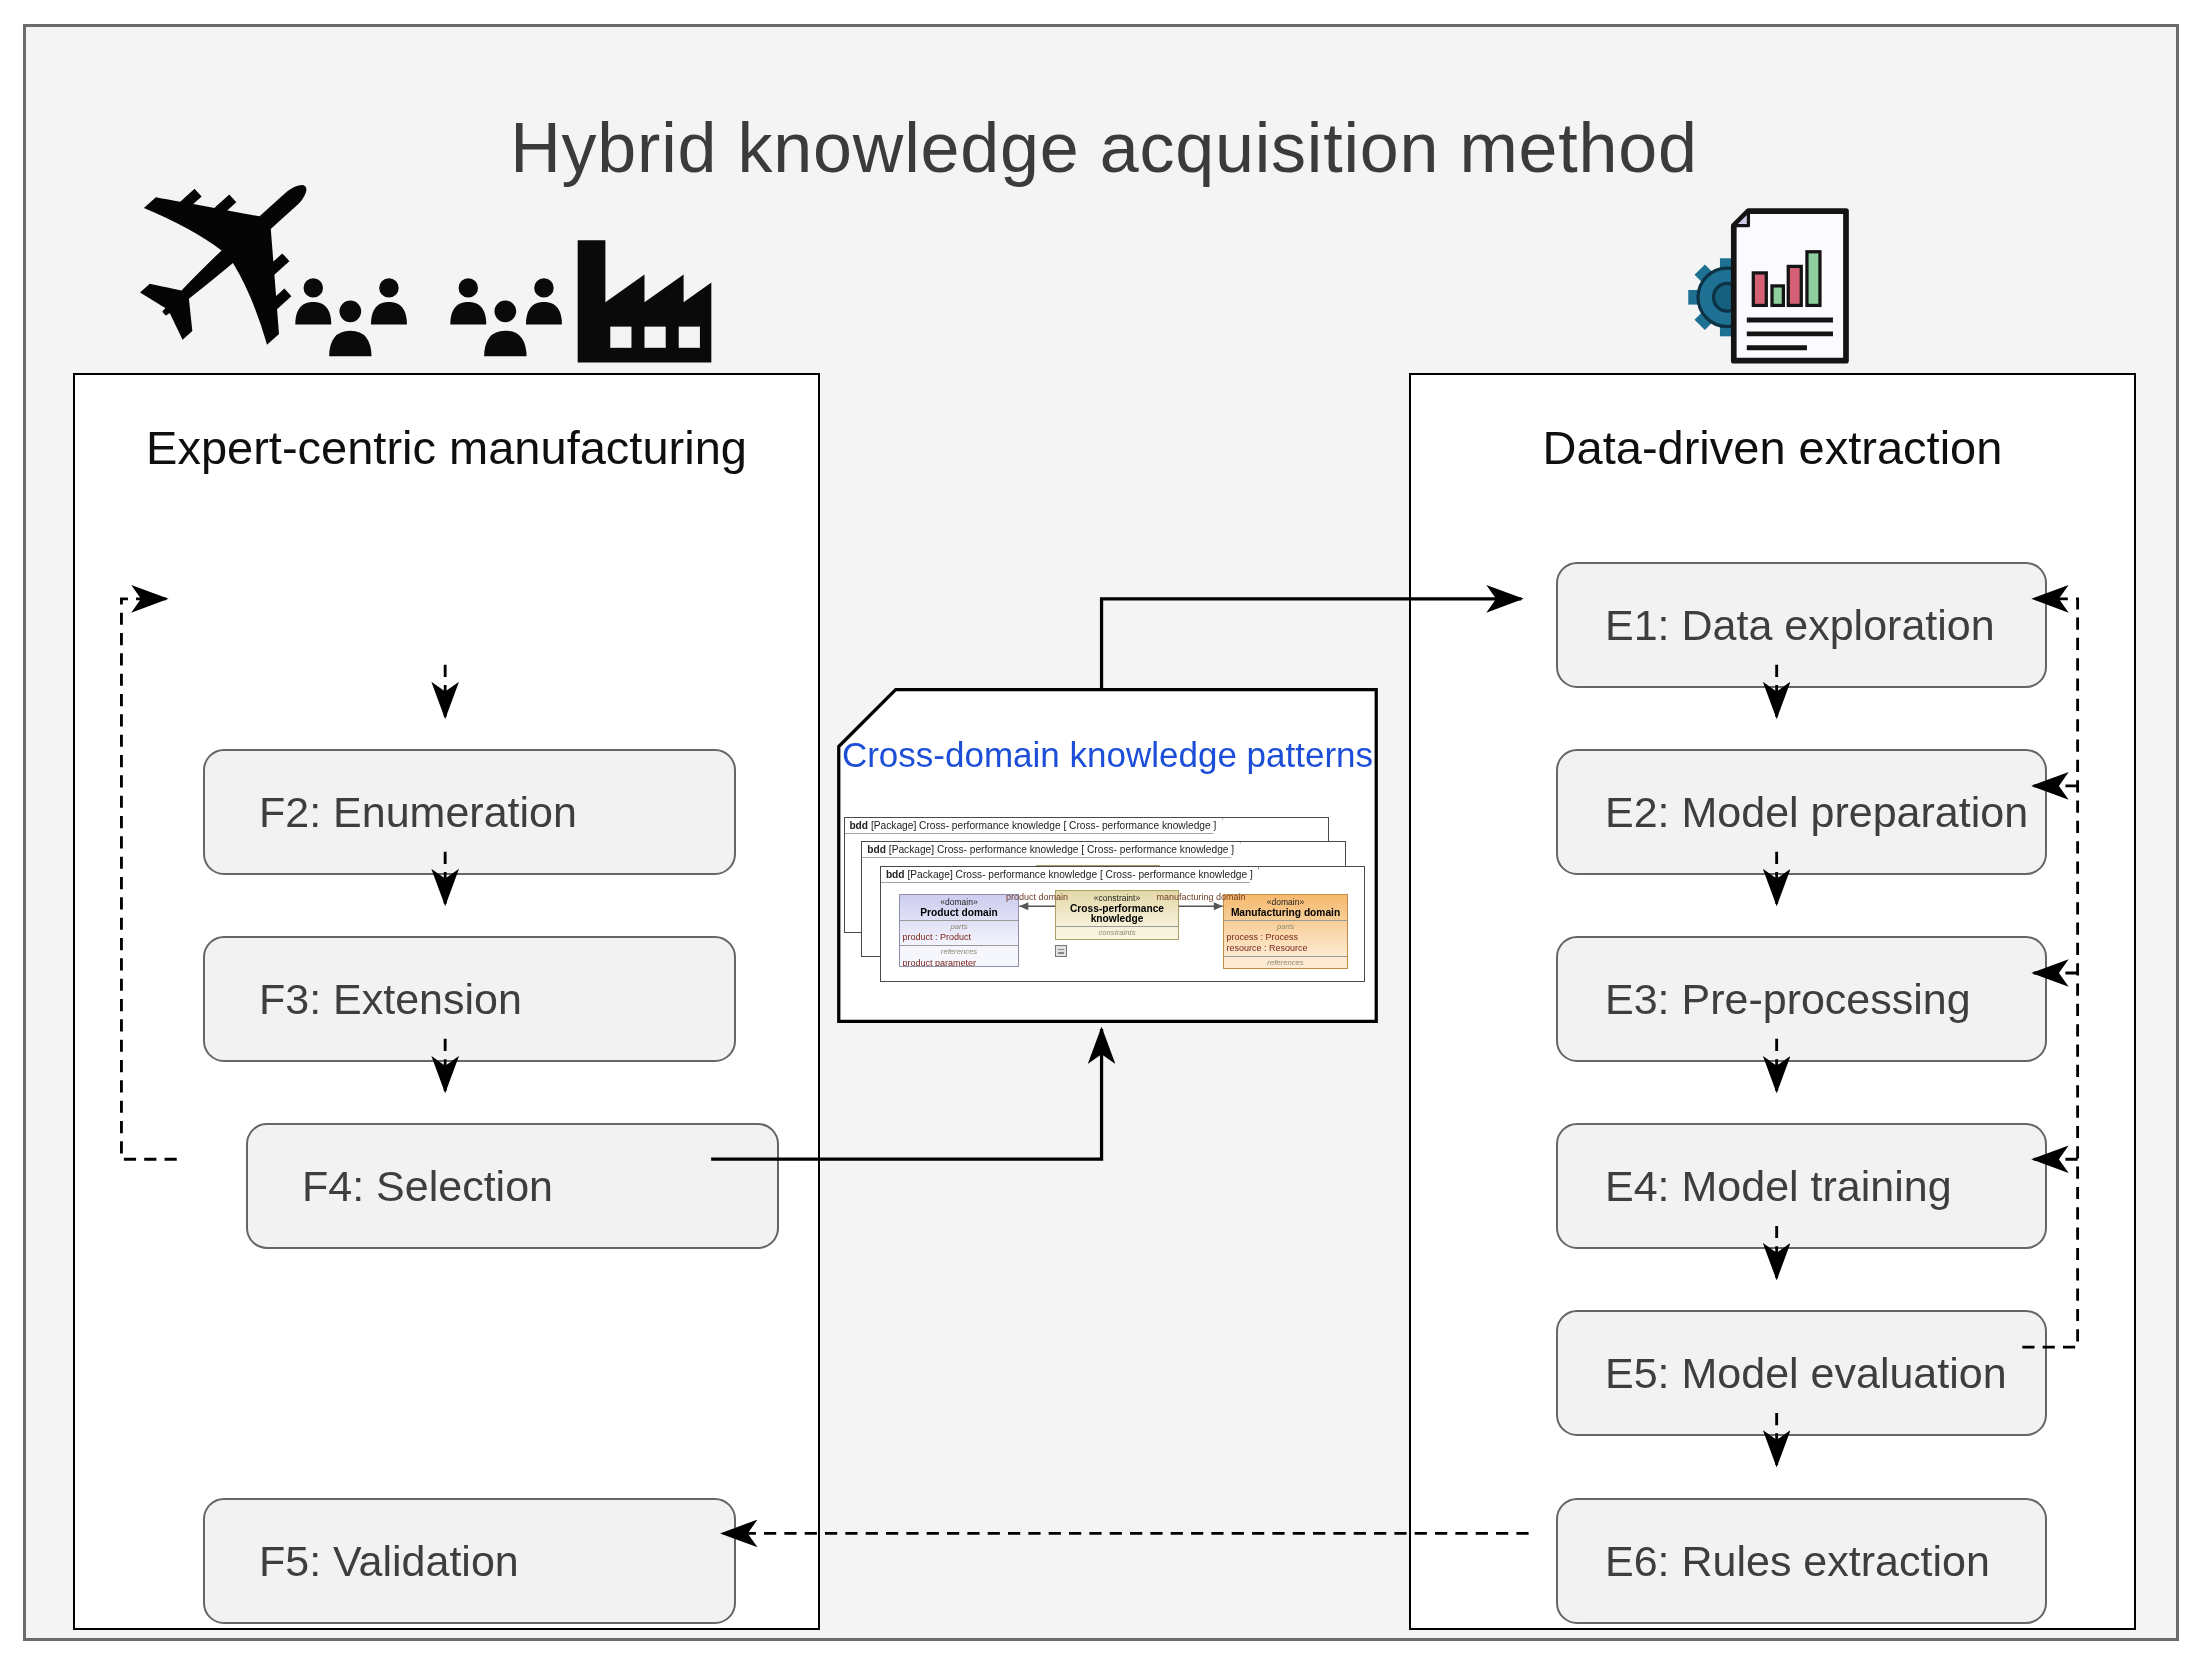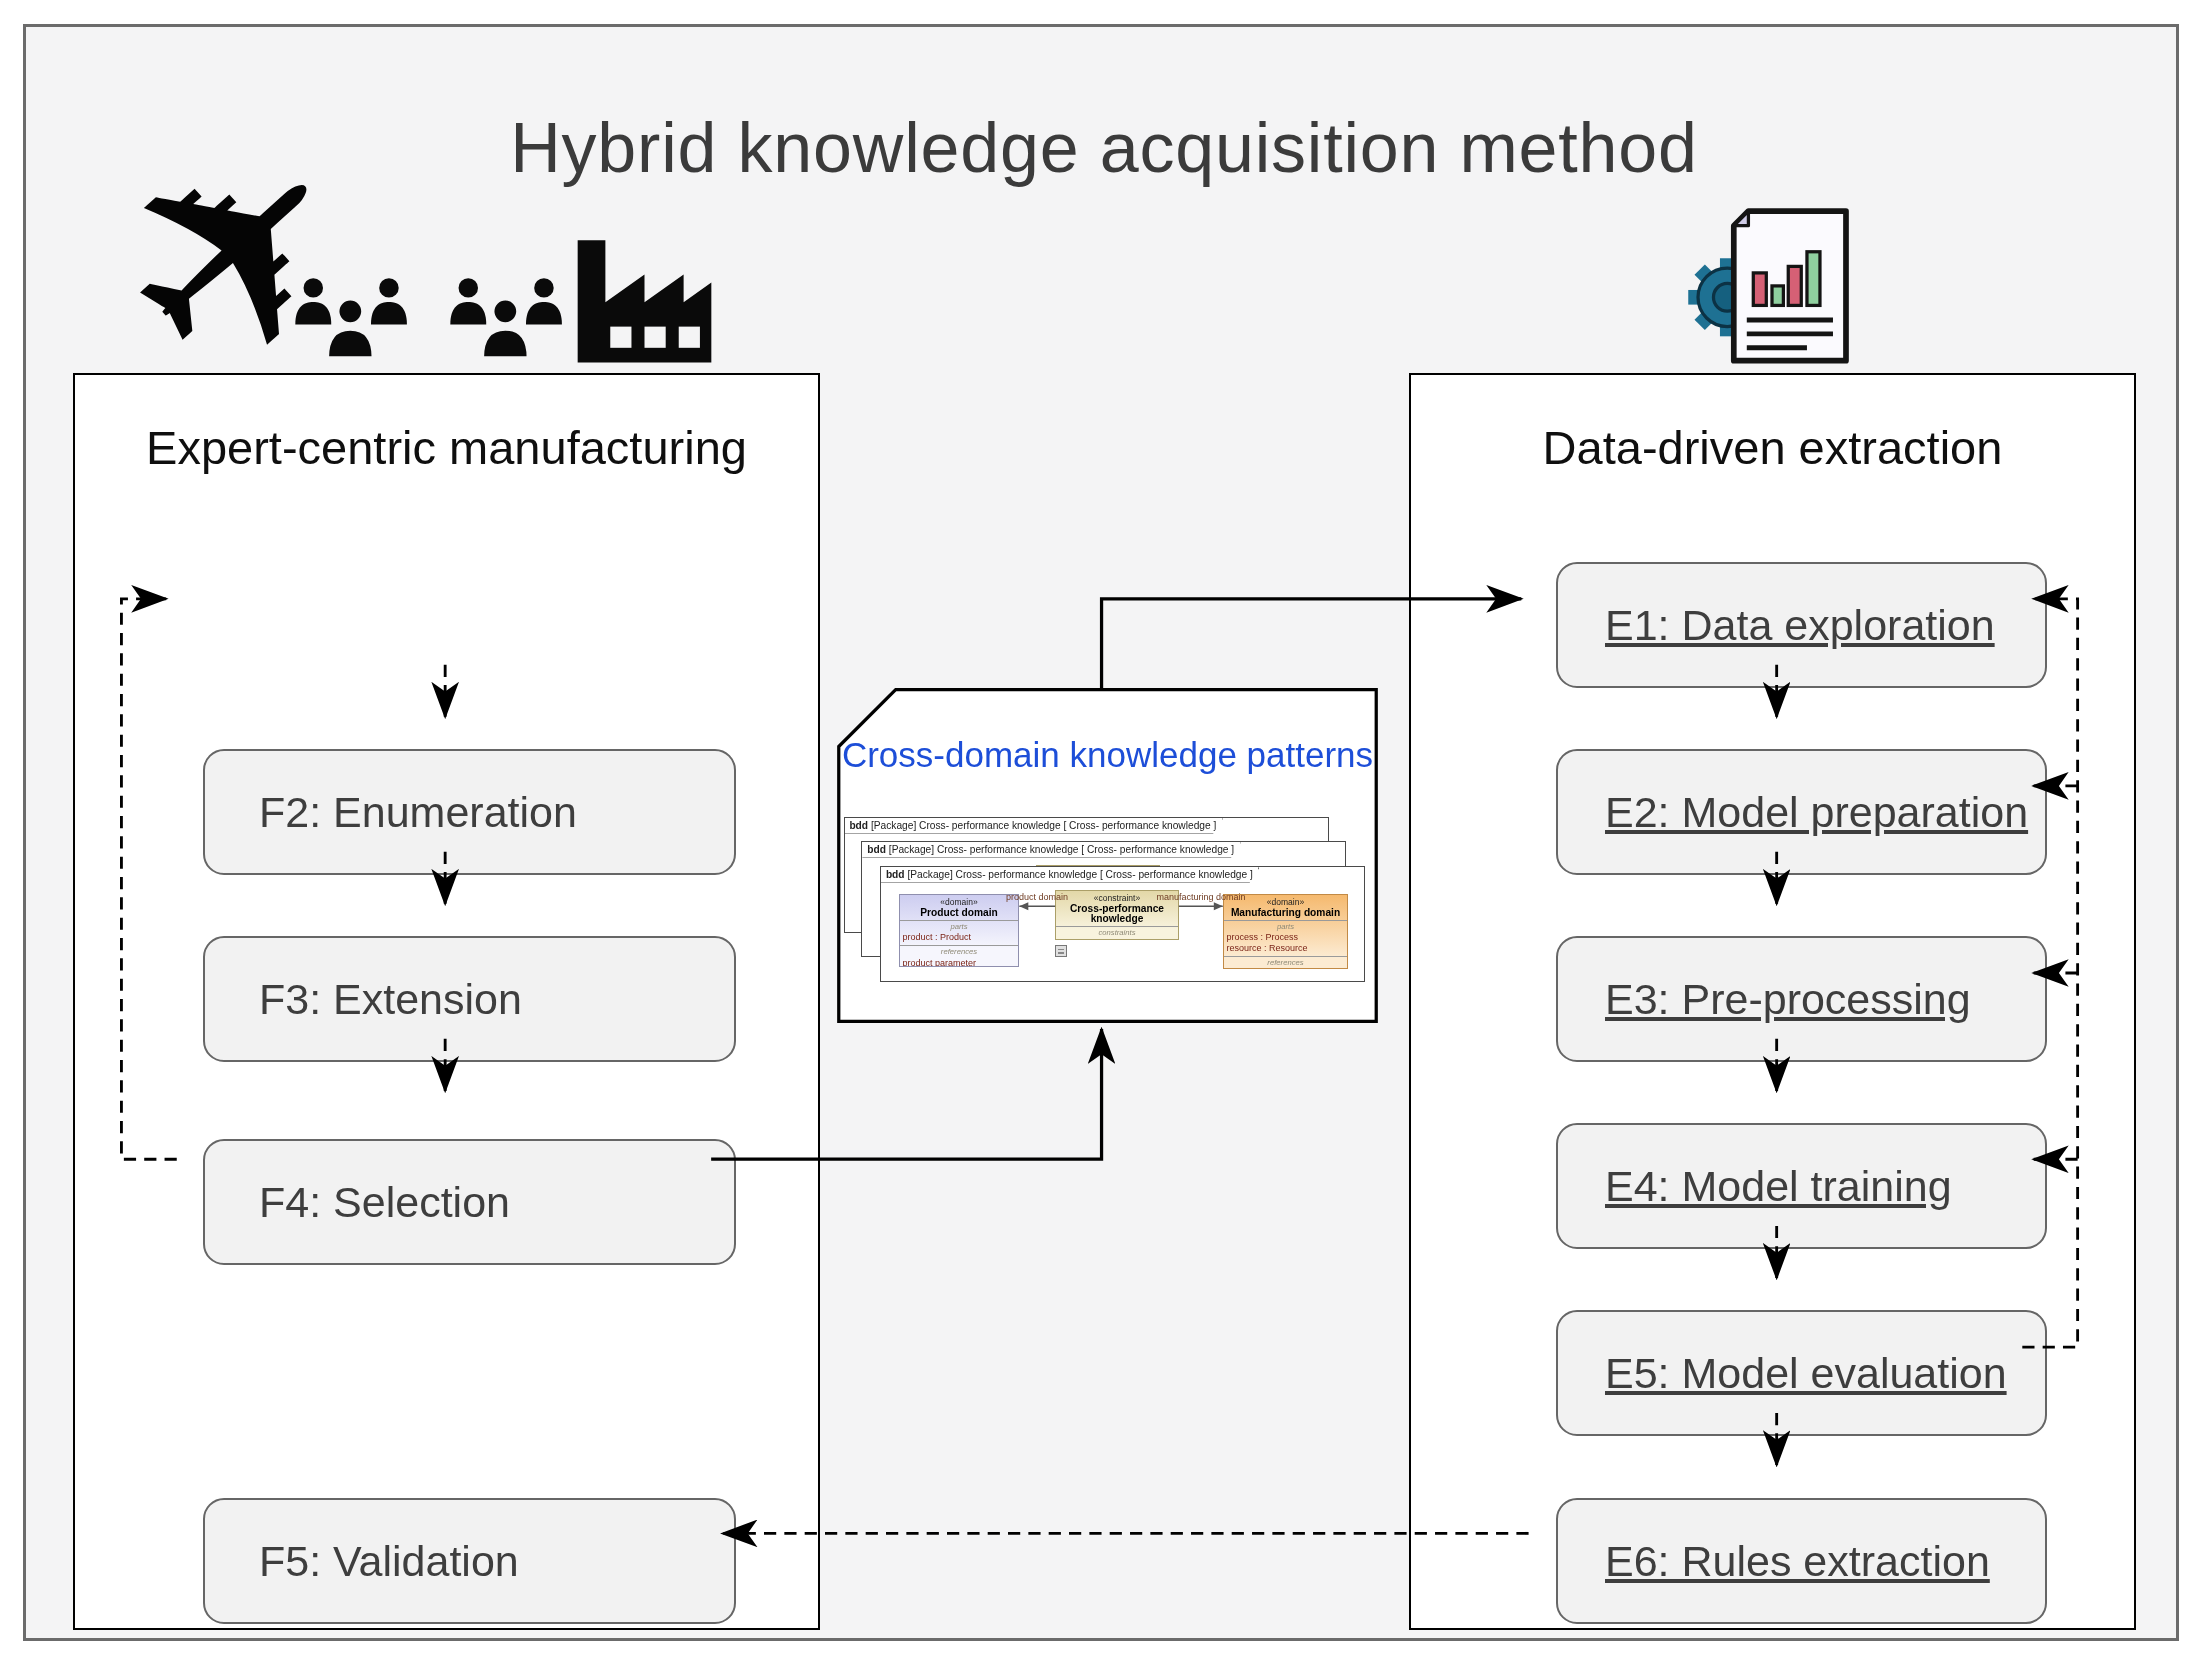--- a/index.html
+++ b/index.html
@@ -12,21 +12,21 @@
   .panel{background:#ffffff;border:2.4px solid #000;box-sizing:border-box;}
   #left-panel{left:47px;top:346px;width:747px;height:1257px;}
   #right-panel{left:1383px;top:346px;width:727px;height:1257px;}
   .panel-title{position:absolute;left:0;top:45px;width:100%;text-align:center;font-size:47px;color:#0f0f0f;}
   .flowbox{position:absolute;background:#f2f2f2;border:2.4px solid #666;border-radius:21px;
            box-sizing:border-box;display:flex;align-items:center;font-size:43px;color:#3e3e3e;}
   .flowbox .lbl{padding-left:54px;white-space:nowrap;}
   
   .fbox{left:128px;width:533px;height:126px;}
   
-  .ebox{left:145px;width:491px;height:126px;text-decoration:underline;}
+  .ebox{left:145px;width:491px;height:126px;}
   .ebox .lbl{padding-left:47px;}
 
   
   #note{left:811px;top:661px;width:541px;height:335px;}
   #note-outline{position:absolute;left:0;top:0;z-index:0;}
   #note-title{position:absolute;z-index:4;left:0;top:47px;width:100%;text-align:center;font-size:35px;color:#1d4ed8;}
   .bdd-frame{position:absolute;width:485px;height:116px;background:#fff;border:1.6px solid #4a4a4a;box-sizing:border-box;}
   .bdd-tab{display:inline-block;max-width:358px;white-space:nowrap;overflow:hidden;
            font-size:10.2px;color:#222;background:#fff;border-bottom:1.2px solid #4a4a4a;border-right:1.2px solid #4a4a4a;
            padding:1.6px 14.6px 1.6px 4.9px;clip-path:polygon(0 0,100% 0,calc(100% - 9.8px) 100%,0 100%);}
@@ -125,21 +125,21 @@
   </svg>
 
   <div class="abs panel" id="left-panel">
     <div class="panel-title">Expert-centric manufacturing</div>
     <div class="flowbox fbox" style="top:374px;">
           <span class="lbl">F2: Enumeration</span>
         </div>
     <div class="flowbox fbox" style="top:561px;">
           <span class="lbl">F3: Extension</span>
         </div>
-    <div class="flowbox fbox" style="top:764px;">
+    <div class="flowbox fbox" style="top:748px;margin-left:43px;">
           <span class="lbl">F4: Selection</span>
         </div>
     <div class="flowbox fbox" style="top:1123px;">
           <span class="lbl">F5: Validation</span>
         </div>
   </div>
 
   <div class="abs panel" id="right-panel">
     <div class="panel-title">Data-driven extraction</div>
     <div class="flowbox ebox" style="top:187px;">

